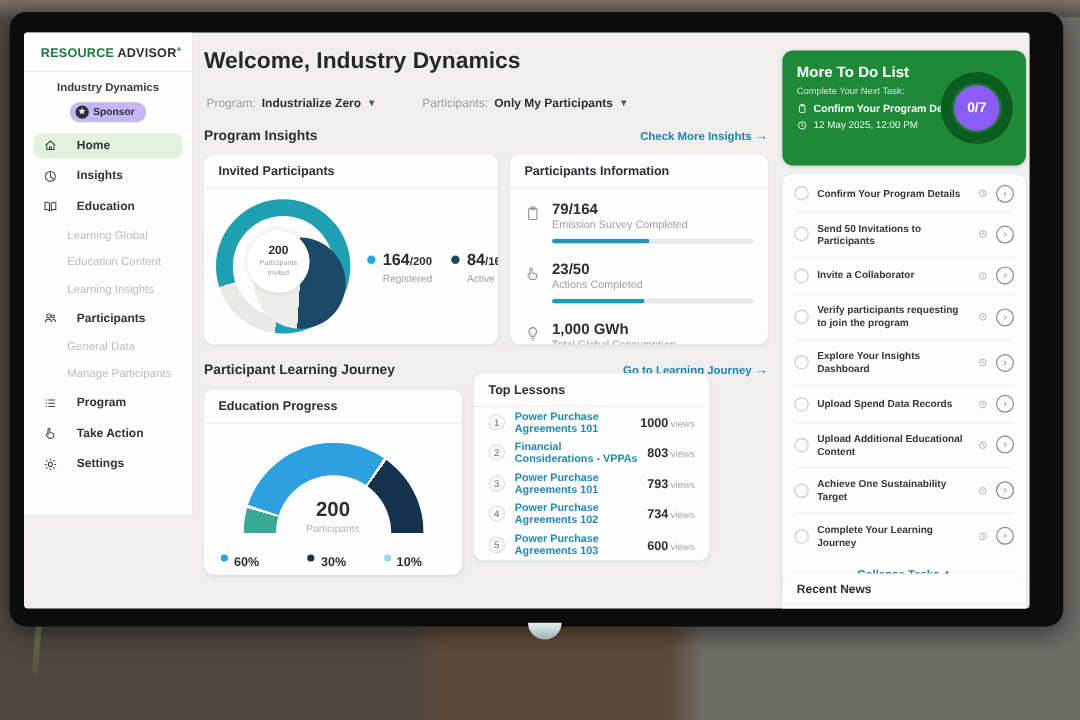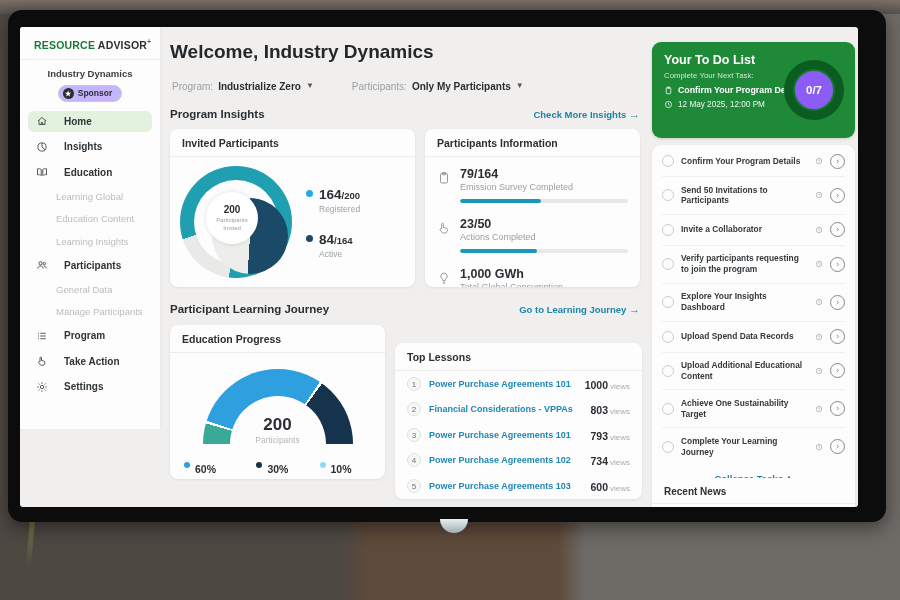--- a/index.html
+++ b/index.html
@@ -58,21 +58,21 @@
   
   .donut-body { display:flex; align-items:center; gap:14px; padding:9px 10px; }
   .donut { position:relative; width:112px; height:112px; flex:none; }
   .ring-o { position:absolute; inset:0; border-radius:50%; }
   .hole-o { position:absolute; left:14px; top:14px; width:84px; height:84px; border-radius:50%; background:#fdfdfd; }
   .ring-i { position:absolute; left:18px; top:18px; width:76px; height:76px; border-radius:50%; }
   .hole-i { position:absolute; left:12px; top:12px; width:52px; height:52px; border-radius:50%; background:#fff;
     box-shadow:0 0 5px rgba(0,0,0,.12); display:flex; flex-direction:column; align-items:center; justify-content:center; }
   .hole-i .v { font-size:10px; font-weight:bold; color:#2b2f33; }
   .hole-i .l { font-size:6px; color:#9aa0a4; text-align:center; width:42px; line-height:1.3; margin-top:2px; }
-  .legend-col { display:flex; flex-direction:column; gap:16px; }
+  .legend-col { display:flex; flex-direction:row; gap:16px; }
   .leg-item { display:flex; gap:6px; align-items:flex-start; }
   .leg-dot { width:7px; height:7px; border-radius:50%; margin-top:5px; flex:none; }
   .leg-val { font-size:13.5px; font-weight:bold; color:#2b2f33; }
   .leg-val small { font-size:9.5px; }
   .leg-lab { font-size:8.5px; color:#9aa0a4; margin-top:1px; }
 
   
   .info-row { display:flex; gap:9px; padding:10px 12px 4px; }
   .info-row svg { width:14px; height:14px; stroke:#8d9296; fill:none; stroke-width:1.6; flex:none; margin-top:4px; }
   .info-main { flex:1; }
@@ -367,21 +367,21 @@
         <div class="gl-lab">Pending</div></span>
       </div>
       <div class="gl-item">
         <span class="gl-dot" style="background: rgb(143, 217, 245);"></span>
         <span><span class="gl-pct">10%</span>
         <div class="gl-lab">Not Started</div></span>
       </div>
     </div>
   </div>
 
-  <div class="card" style="left:375px; top:316px; width:247px; height:156px">
+  <div class="card" style="left:375px; top:284px; width:196px; height:156px">
     <div class="card-title">Top Lessons</div>
     <div class="lesson">
       <span class="l-rank">1</span>
       <span class="l-title">Power Purchase Agreements 101</span>
       <span><span class="l-views">1000</span><span class="l-vlab">views</span></span>
     </div>
     <div class="lesson">
       <span class="l-rank">2</span>
       <span class="l-title">Financial Considerations - VPPAs</span>
       <span><span class="l-views">803</span><span class="l-vlab">views</span></span>
@@ -397,21 +397,21 @@
       <span><span class="l-views">734</span><span class="l-vlab">views</span></span>
     </div>
     <div class="lesson">
       <span class="l-rank">5</span>
       <span class="l-title">Power Purchase Agreements 103</span>
       <span><span class="l-views">600</span><span class="l-vlab">views</span></span>
     </div>
   </div>
 
   <div class="todo-head">
-    <div class="todo-title">Your To Do List</div>
+    <div class="todo-title">More To Do List</div>
     <div class="todo-sub">Complete Your Next Task:</div>
     <div class="todo-next">
       <svg>
             <use href="#i-clip"></use>
           </svg>
       <span>Confirm Your Program Details</span>
     </div>
     <div class="todo-due">
       <svg>
             <use href="#i-clock"></use>

